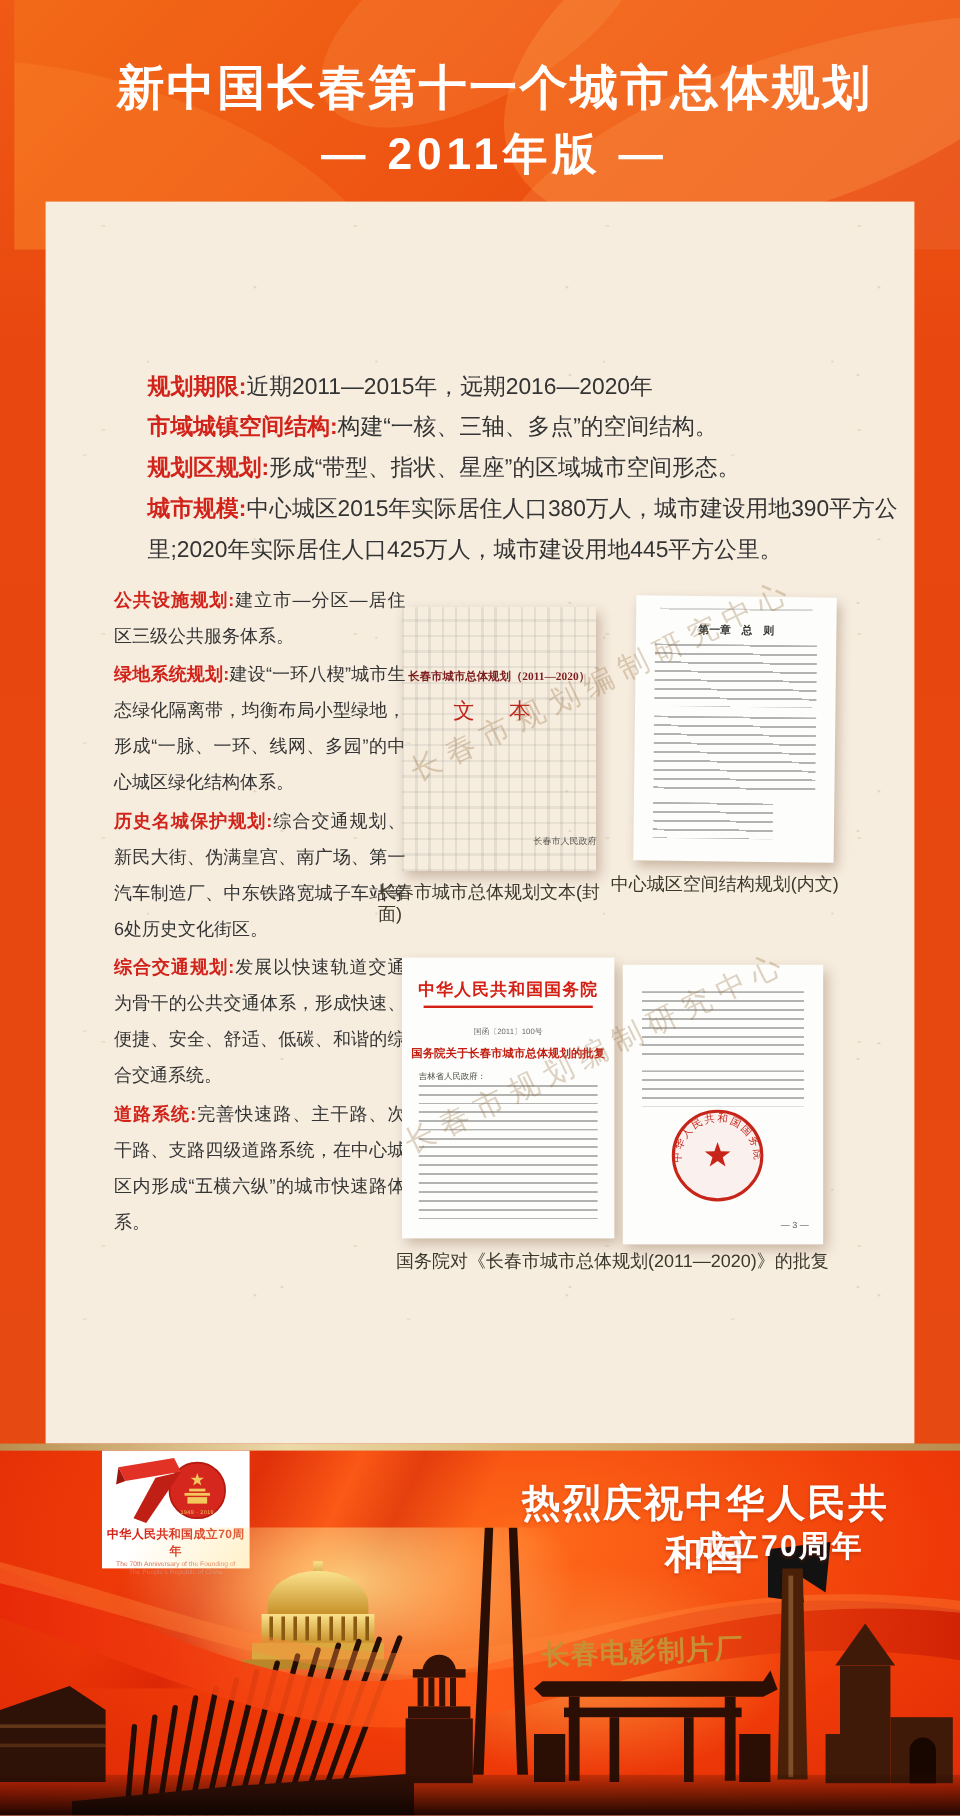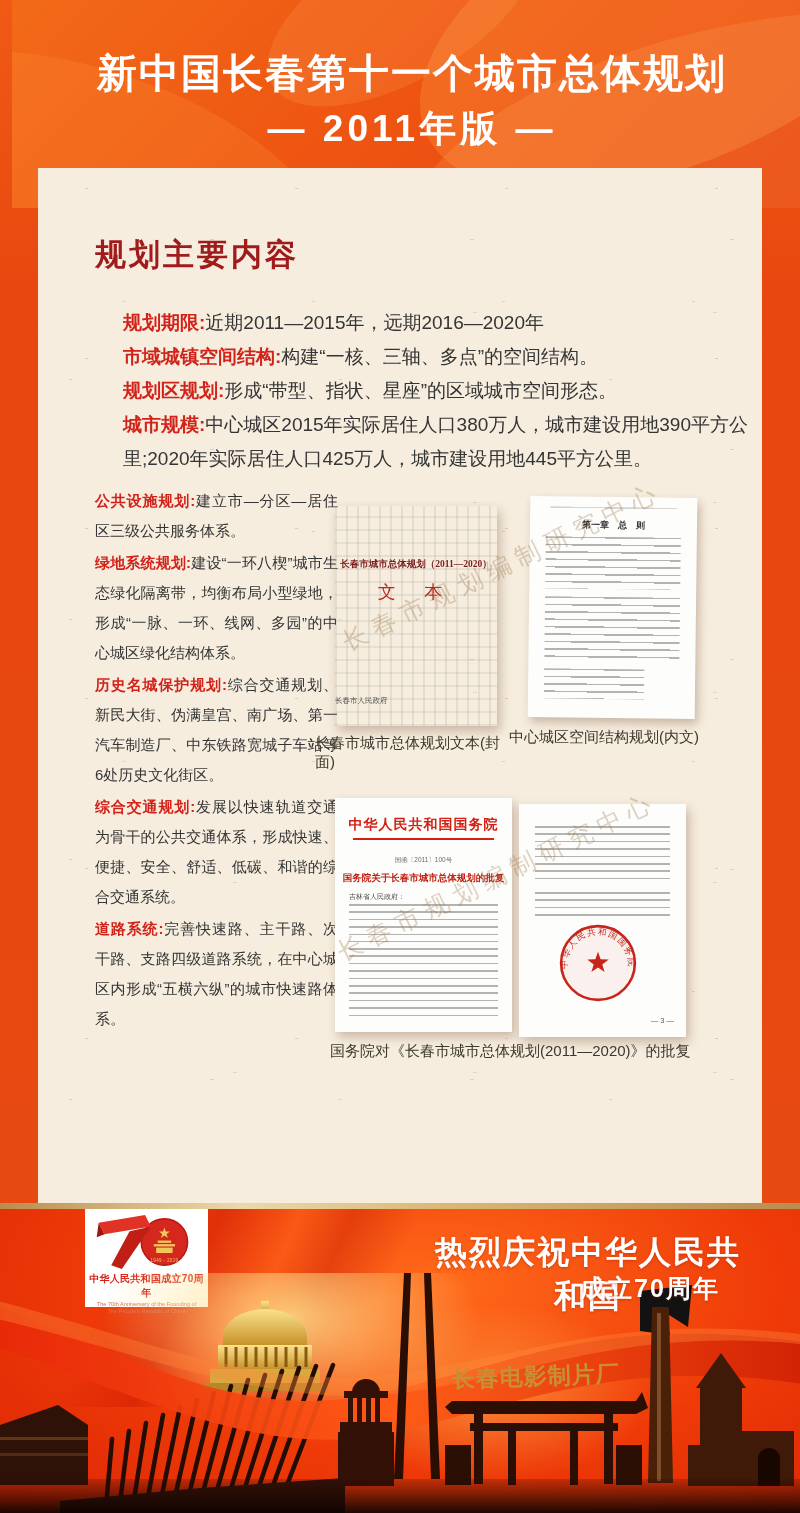--- a/index.html
+++ b/index.html
@@ -37,21 +37,21 @@
   
   .doc{position:absolute;background:#fdfdfb;box-shadow:3px 5px 10px rgba(90,40,10,.28);}
   .doc-cover{left:297px;top:338px;width:162px;height:220px;
      background:linear-gradient(180deg,#dcdbd7,#cfceca);
      background-image:repeating-linear-gradient(90deg,rgba(120,120,115,.14) 0 2px,transparent 2px 11px),
                       repeating-linear-gradient(0deg,rgba(120,120,115,.12) 0 2px,transparent 2px 13px);}
   .cover-title{position:absolute;left:4px;top:52px;width:154px;text-align:center;
      color:#7e1d1d;font-size:9.5px;font-weight:bold;font-family:"Liberation Serif",serif;}
   .cover-sub{position:absolute;left:0;top:74px;width:162px;text-align:center;color:#c0251c;
      font-size:18px;font-weight:normal;letter-spacing:12px;font-family:"Liberation Serif",serif;}
-  .cover-pub{position:absolute;left:0;bottom:20px;width:162px;text-align:left;color:#57554e;font-size:7.5px;}
+  .cover-pub{position:absolute;left:0;bottom:20px;width:162px;text-align:right;color:#57554e;font-size:7.5px;}
   .doc-textpage{left:491px;top:329px;width:167px;height:221px;transform:rotate(.7deg);padding:0;}
   .tp-head{position:absolute;left:0;top:22px;width:167px;text-align:center;color:#333;
      font-size:9px;font-weight:bold;font-family:"Liberation Serif",serif;}
   .fl{position:absolute;background:repeating-linear-gradient(180deg,#9a9a98 0 1.6px,transparent 1.6px 7.4px);opacity:.75;}
   .doc-letter{left:297px;top:630px;width:177px;height:234px;}
   .lh{position:absolute;left:0;top:18px;width:177px;text-align:center;color:#d42015;
       font-size:14px;font-weight:bold;letter-spacing:1px;font-family:"Liberation Serif",serif;}
   .lh-rule{position:absolute;left:18px;top:40px;width:141px;height:2px;background:#d42015;}
   .doc-num{position:absolute;left:0;top:58px;width:177px;text-align:center;color:#6a6a66;font-size:6.5px;}
   .letter-title{position:absolute;left:6px;top:74px;width:165px;text-align:center;color:#c32013;
@@ -94,21 +94,20 @@
   <div class="hdr">
     <div class="petal p1"></div>
     <div class="petal p2"></div>
     <div class="petal p3"></div>
     <div class="petal p4"></div>
     <div class="title1">新中国长春第十一个城市总体规划</div>
     <div class="title2">— 2011年版 —</div>
   </div>
 
   <div class="paper">
-    <h1 class="section-title">规划主要内容</h1>
 
     <div class="intro">
       <p><span class="lbl">规划期限:</span><span>近期2011—2015年，远期2016—2020年</span></p>
       <p><span class="lbl">市域城镇空间结构:</span><span>构建“一核、三轴、多点”的空间结构。</span></p>
       <p><span class="lbl">规划区规划:</span><span>形成“带型、指状、星座”的区域城市空间形态。</span></p>
       <p><span class="lbl">城市规模:</span><span>中心城区2015年实际居住人口380万人，城市建设用地390平方公里;2020年实际居住人口425万人，城市建设用地445平方公里。</span></p>
     </div>
 
     <div class="leftcol">
       <p><span class="lbl">公共设施规划:</span><span>建立市—分区—居住区三级公共服务体系。</span></p>

